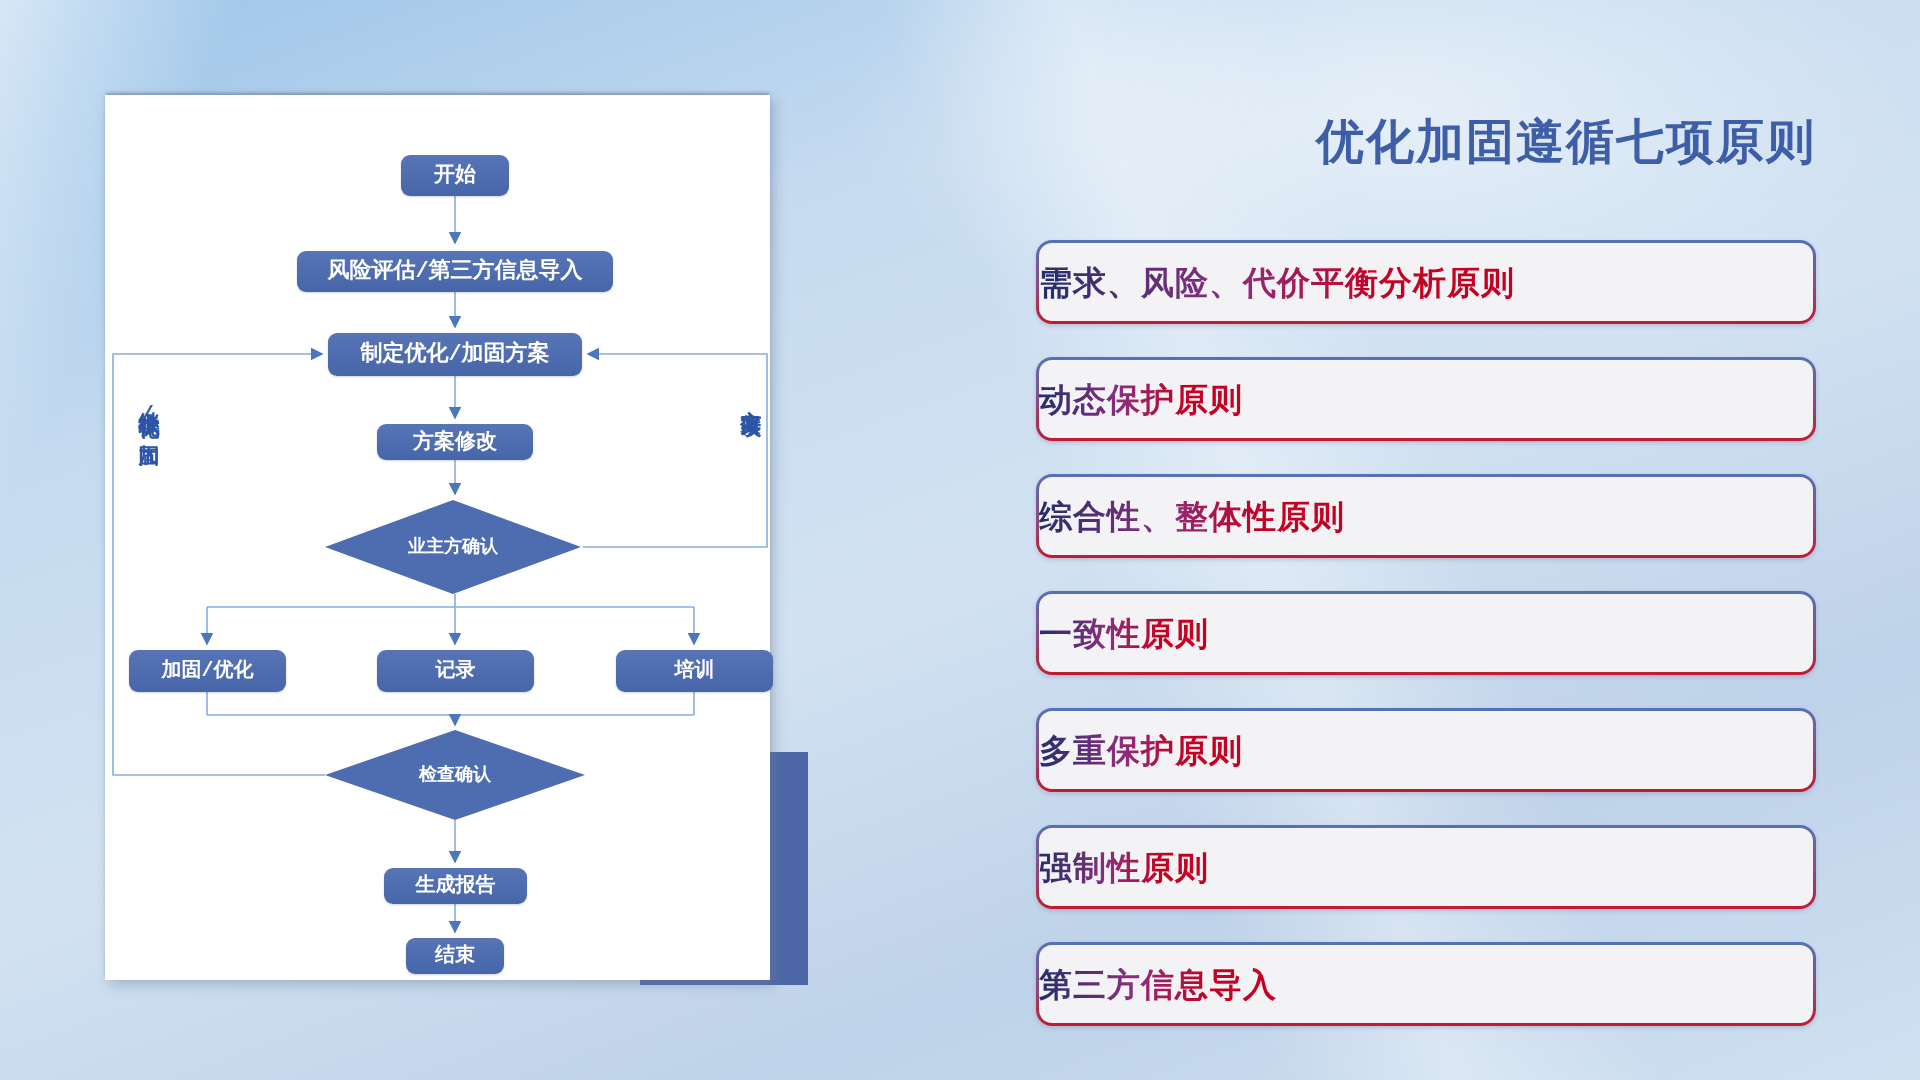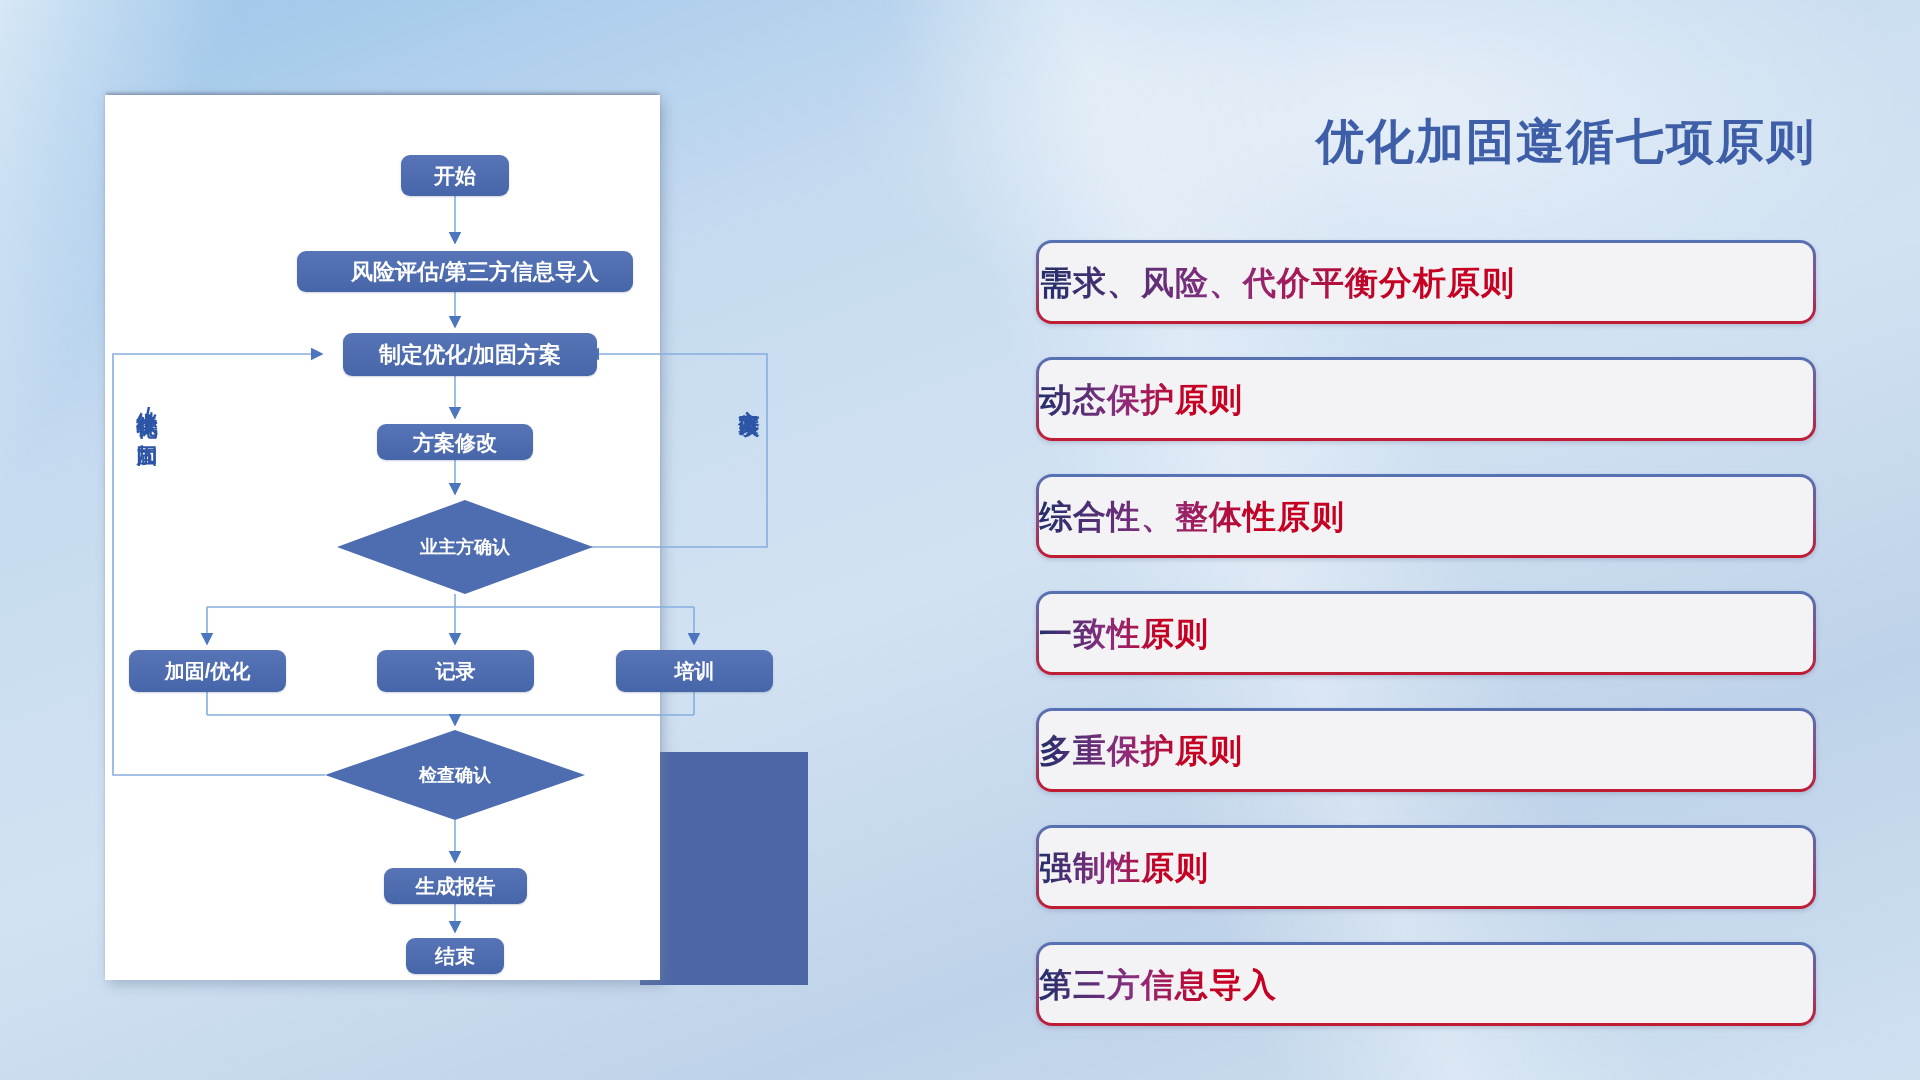--- a/index.html
+++ b/index.html
@@ -14,42 +14,43 @@
       linear-gradient(115deg, rgba(255,255,255,.6) 0%, rgba(255,255,255,0) 10%),
       linear-gradient(70deg, rgba(255,255,255,0) 55%, rgba(255,255,255,.35) 63%, rgba(255,255,255,0) 72%),
       linear-gradient(160deg,#9cc5e9 0%, #c6dbf0 28%, #d2e2f2 52%, #bed2e9 76%, #cfe1f1 100%);
   }
   
   .accent-rect{
     position:absolute;left:640px;top:752px;width:168px;height:233px;
     background:#4d67a6;z-index:1;
   }
   .card{
-    position:absolute;left:105px;top:95px;width:555px;height:885px;
+    position:absolute;left:105px;top:95px;width:665px;height:885px;
     background:#ffffff;z-index:2;
     box-shadow:0 -3px 3px -1px rgba(96,106,130,.55), 4px 5px 12px rgba(110,130,160,.45);
+    font-family:Liberation Mono, monospace;
   }
   .flow-lines{position:absolute;left:0;top:0;width:675px;height:885px;}
   .fnode{
     position:absolute;display:flex;align-items:center;justify-content:center;
     background:linear-gradient(180deg,#5674b6,#4766a9);
     color:#fff;font-weight:bold;font-size:21px;border-radius:9px;
     text-align:center;white-space:nowrap;line-height:1;
     box-shadow:0 1px 2px rgba(60,80,120,.25);
   }
   .fdiamond{
     position:absolute;display:flex;align-items:center;justify-content:center;
     background:#4e6db0;color:#fff;font-weight:bold;font-size:18px;
     clip-path:polygon(50% 0,100% 50%,50% 100%,0 50%);text-align:center;line-height:1;
   }
   .n-start  {left:296px;top:60px; width:108px;height:41px;}
-  .n-risk   {left:192px;top:156px;width:316px;height:41px;font-size:22px;padding-left:20px;}
-  .n-plan   {left:223px;top:238px;width:254px;height:43px;font-size:22px;margin-left:15px;}
+  .n-risk   {left:192px;top:156px;width:316px;height:41px;font-size:22px;}
+  .n-plan   {left:223px;top:238px;width:254px;height:43px;font-size:22px;}
   .n-submit {left:272px;top:329px;width:156px;height:36px;}
-  .n-d1     {left:232px;top:405px;width:256px;height:94px;}
+  .n-d1     {left:220px;top:405px;width:256px;height:94px;}
   .n-harden {left:24px; top:555px;width:157px;height:42px;font-size:20px;}
   .n-record {left:272px;top:555px;width:157px;height:42px;font-size:20px;}
   .n-train  {left:511px;top:555px;width:157px;height:42px;font-size:20px;}
   .n-d2     {left:220px;top:635px;width:260px;height:90px;}
   .n-report {left:279px;top:773px;width:143px;height:36px;font-size:20px;}
   .n-end    {left:301px;top:843px;width:98px; height:36px;font-size:20px;}
   .vlabel{
     position:absolute;writing-mode:vertical-rl;text-orientation:upright;
     color:#2d55a6;font-weight:bold;font-size:21px;letter-spacing:2px;line-height:1;
   }

